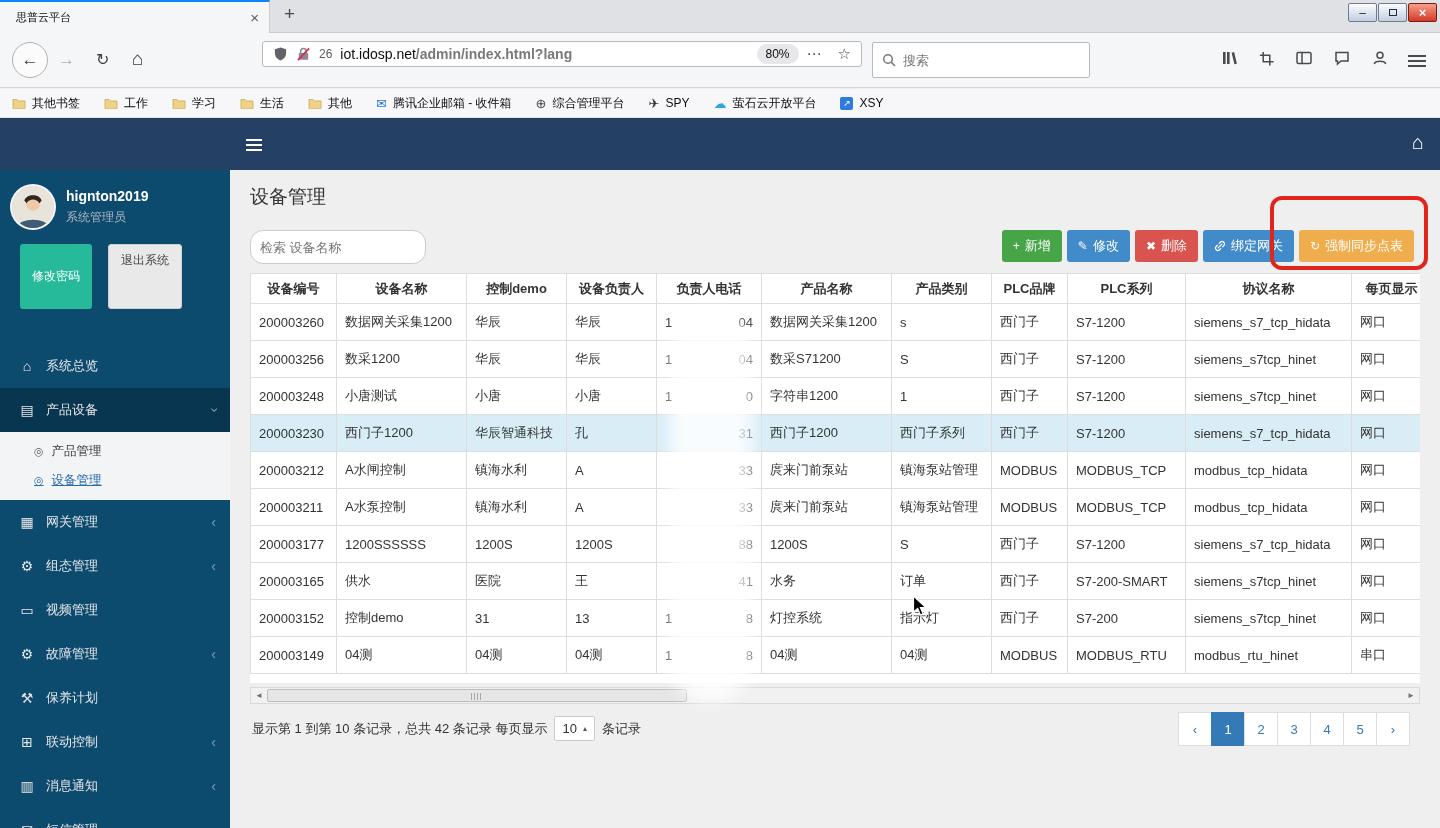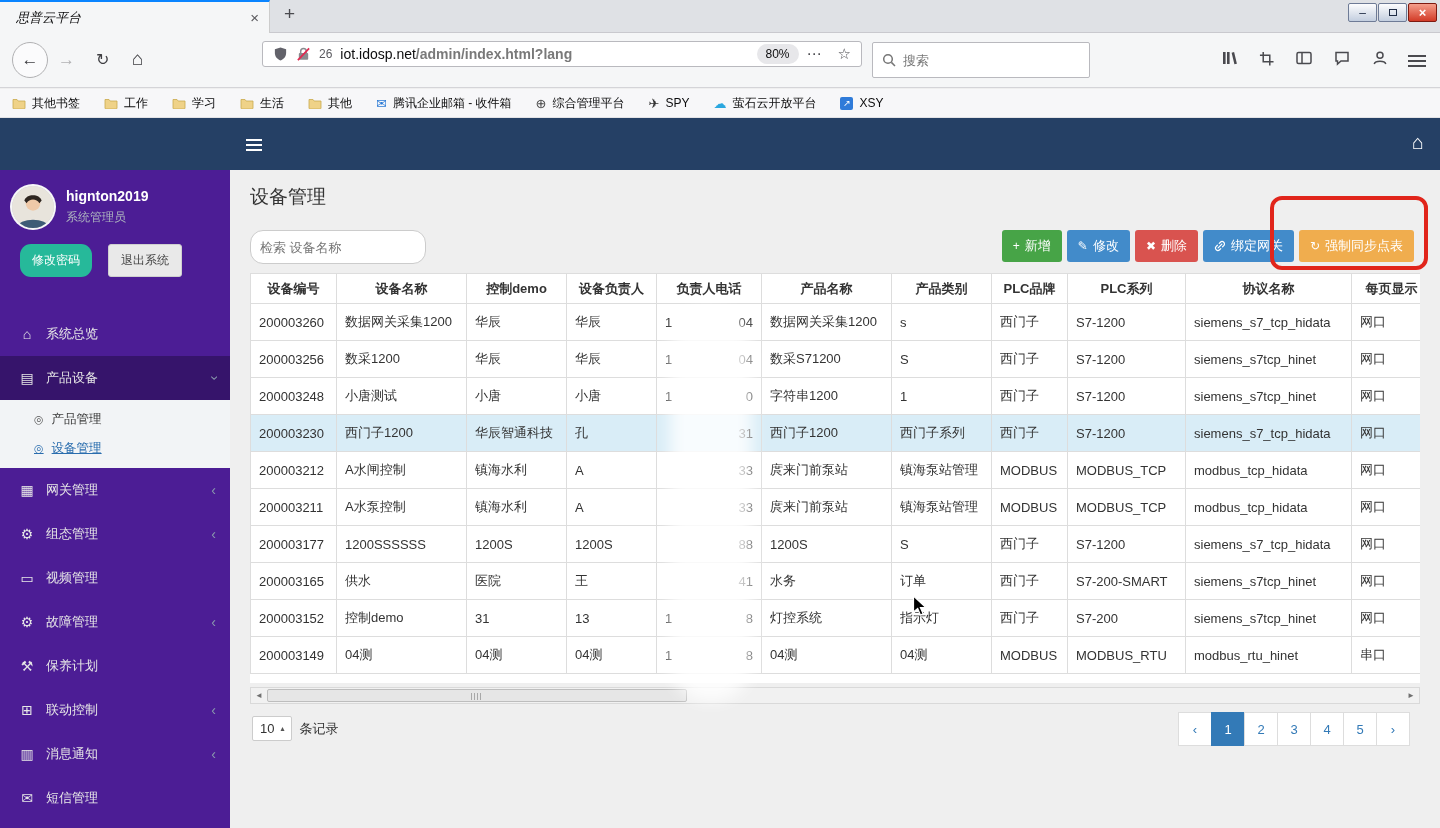--- a/index.html
+++ b/index.html
@@ -3,21 +3,21 @@
 <meta charset="utf-8">
 <style>
   * { box-sizing: border-box; margin: 0; padding: 0; }
   html,body { width:1440px; height:828px; overflow:hidden; }
   body { position:relative; background:#EFEFEF; font-family:"Liberation Sans","DejaVu Sans",sans-serif; }
   svg { display:block; }
 
   
   .ff-tabs { position:absolute; left:0; top:0; width:1440px; height:33px; background:#DFE1E5; border-bottom:1px solid #C9C9CE; }
   .tab { position:absolute; left:0; top:0; width:270px; height:33px; background:#F5F6F7; border-right:1px solid #CCC; border-top:2px solid #0A84FF; display:flex; align-items:center; padding:0 10px 0 16px; }
-  .tab-title { font-size:13px; color:#0C0C0D; flex:1; white-space:nowrap; overflow:hidden;font-style:italic; }
+  .tab-title { font-size:11px; color:#0C0C0D; flex:1; white-space:nowrap; overflow:hidden; }
   .tab-close { color:#5A5A5E; font-size:15px; cursor:default; }
   .newtab-btn { position:absolute; left:284px; top:3px; font-size:19px; color:#4A4A4F; }
   .win-controls { position:absolute; top:3px; right:3px; display:flex; gap:1px; }
   .win-btn { width:29px; height:19px; display:flex; align-items:center; justify-content:center; font-size:12px; color:#1F2C45; background:linear-gradient(#FDFDFE,#C3CEDF); border:1px solid #6E7B96; border-radius:2px; }
   .win-btn.close { background:linear-gradient(#F59E8B,#D23B27); color:#FFF; border-color:#7E1A10; font-weight:bold; font-size:13px; }
   .restore-glyph { width:8px; height:7px; border:1px solid #1F2C45; }
 
   .ff-nav { position:absolute; left:0; top:33px; width:1440px; height:55px; background:#F5F6F7; border-bottom:1px solid #D4D4D8; }
   .nav-btn { position:absolute; color:#3E3E42; }
   .back { left:12px; top:9px; width:36px; height:36px; border:1px solid #B1B1B3; border-radius:50%; background:#FBFBFC; display:flex; align-items:center; justify-content:center; font-size:17px; }
@@ -41,27 +41,27 @@
   .bm-glyph { font-size:13px; line-height:1; }
   .xsy-box { width:13px; height:13px; background:#2F7BD9; border-radius:2px; color:#FFF; font-size:9px; display:flex; align-items:center; justify-content:center; }
 
   
   .app-topbar { position:absolute; left:0; top:118px; width:1440px; height:52px; background:#254065; }
   .tb-burger { position:absolute; left:246px; top:18px; }
   .tb-burger i { display:block; width:16px; height:2px; background:#FFF; margin:3px 0; }
   .topbar-home { position:absolute; right:16px; top:13px; font-size:20px; color:#FFF; }
 
   
-  .sidebar { position:absolute; left:0; top:170px; width:230px; height:658px; background:#4c1d95; overflow:hidden; }
+  .sidebar { position:absolute; left:0; top:170px; width:230px; height:658px; background:#0c4a6e; overflow:hidden; }
   .user-panel { display:flex; gap:10px; padding:14px 10px 0 10px; height:64px; }
   .avatar { width:46px; height:46px; border-radius:50%; border:2px solid rgba(255,255,255,0.85); overflow:hidden; background:#C7CBD4; flex:none; }
   .user-name { color:#FFF; font-size:14px; font-weight:bold; margin-top:4px; }
   .user-role { color:#AEB6BF; font-size:12px; margin-top:5px; }
   .user-btns { display:flex; gap:16px; margin:10px 0 0 20px; }
-  .btn-pwd { background:#26B99A; color:#FFF; font-size:12px; padding:8px 12px; border-radius:11px; }
+  .btn-pwd { background:#26B99A; color:#FFF; font-size:12px; padding:24px 12px; border-radius:3px; }
   .btn-logout { background:#E9E9E9; color:#444; font-size:12px; padding:7px 12px; border-radius:3px; border:1px solid #CFCFCF; }
   .menu { margin-top:35px; }
   .mi { height:44px; display:flex; align-items:center; gap:10px; padding:0 14px 0 18px; color:#E7E7E7; font-size:13px; }
   .mi .ico { width:18px; text-align:center; font-size:14px; }
   .mi .chev { margin-left:auto; color:#8A9BAD; font-size:14px; }
   .chev.down { transform:rotate(-90deg); }
   .mi.active { background:rgba(0,0,0,0.28); }
   .submenu { background:#F2F4F6; padding:5px 0; }
   .smi { height:29px; display:flex; align-items:center; gap:8px; padding-left:34px; font-size:12.5px; color:#3C3C3C; }
   .smi .ico { font-size:11px; color:#555; }
@@ -610,20 +610,21 @@
 
   <div class="blur-blob"></div>
 
   <div class="hscroll">
     <span class="hs-arrow">◄</span>
     <span class="hs-thumb"></span>
     <span class="hs-arrow hs-right">►</span>
   </div>
 
   <div class="pg-summary">
+    <span>显示第 1 到第 10 条记录，总共 42 条记录 每页显示</span>
     <span class="per-page">
       <span>10</span>
       <span class="caret">▴</span>
     </span>
     <span>条记录</span>
   </div>
 
   <div class="pager">
     <span class="pg">‹</span>
     <span class="pages">

